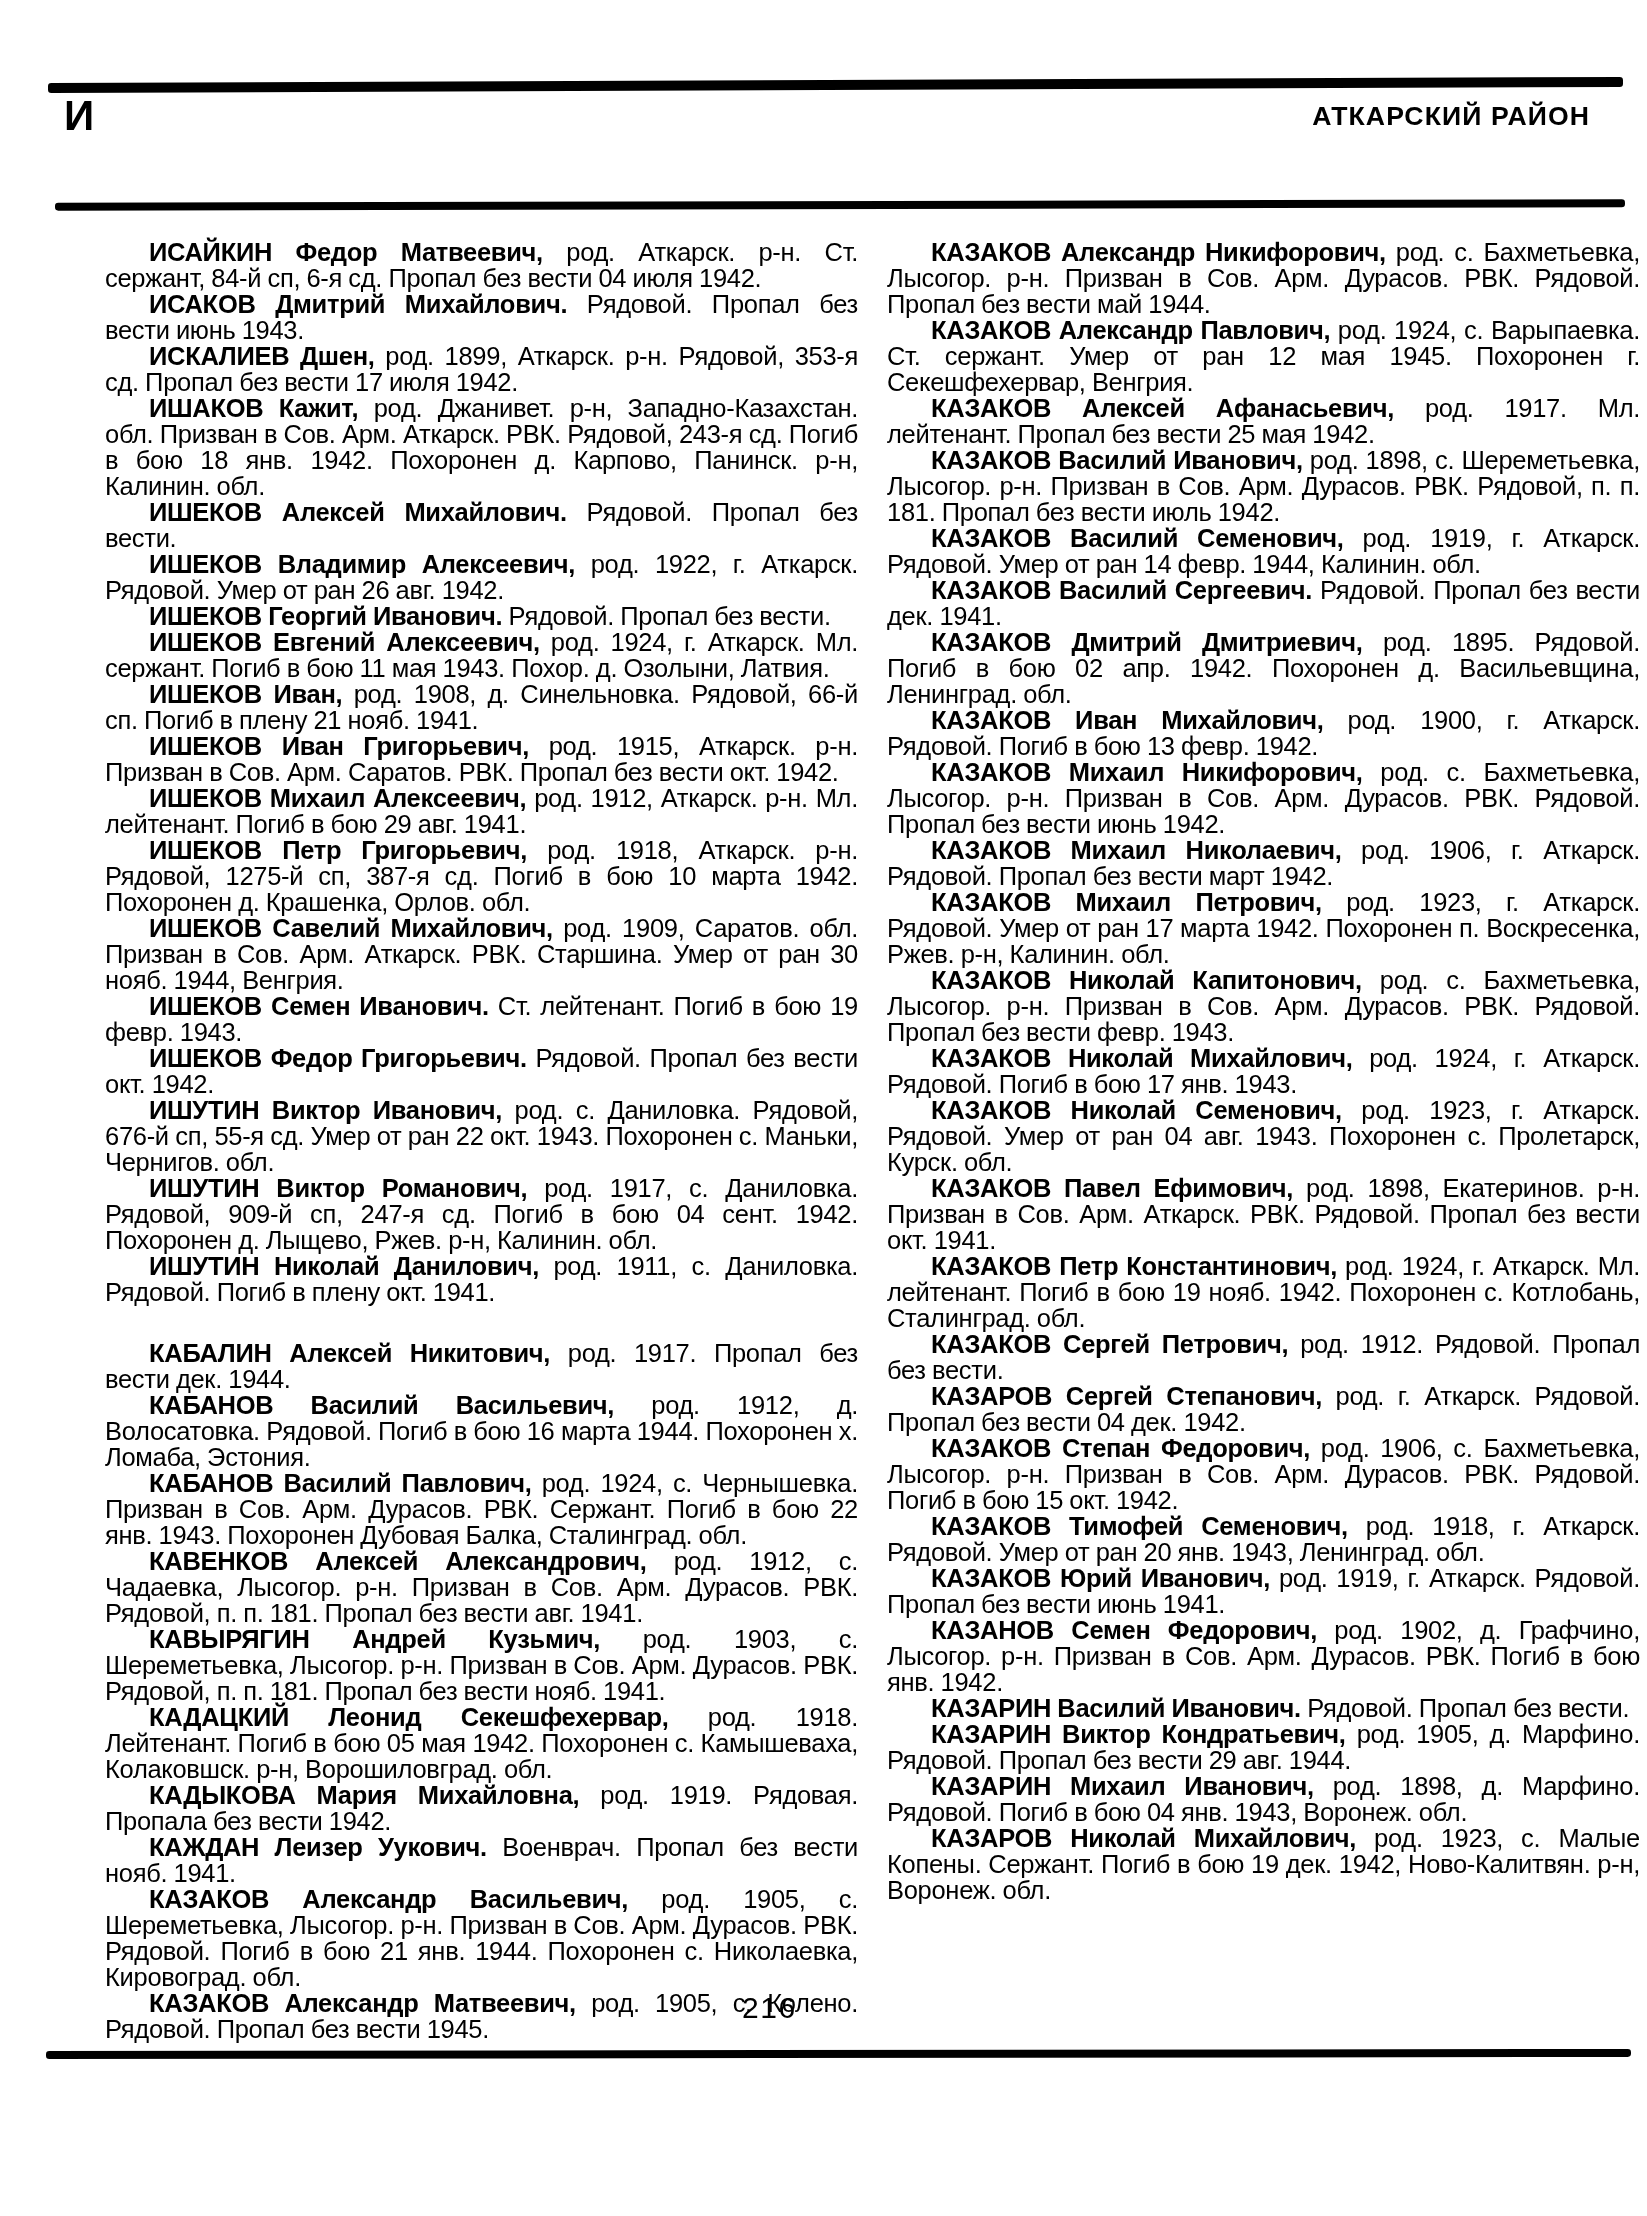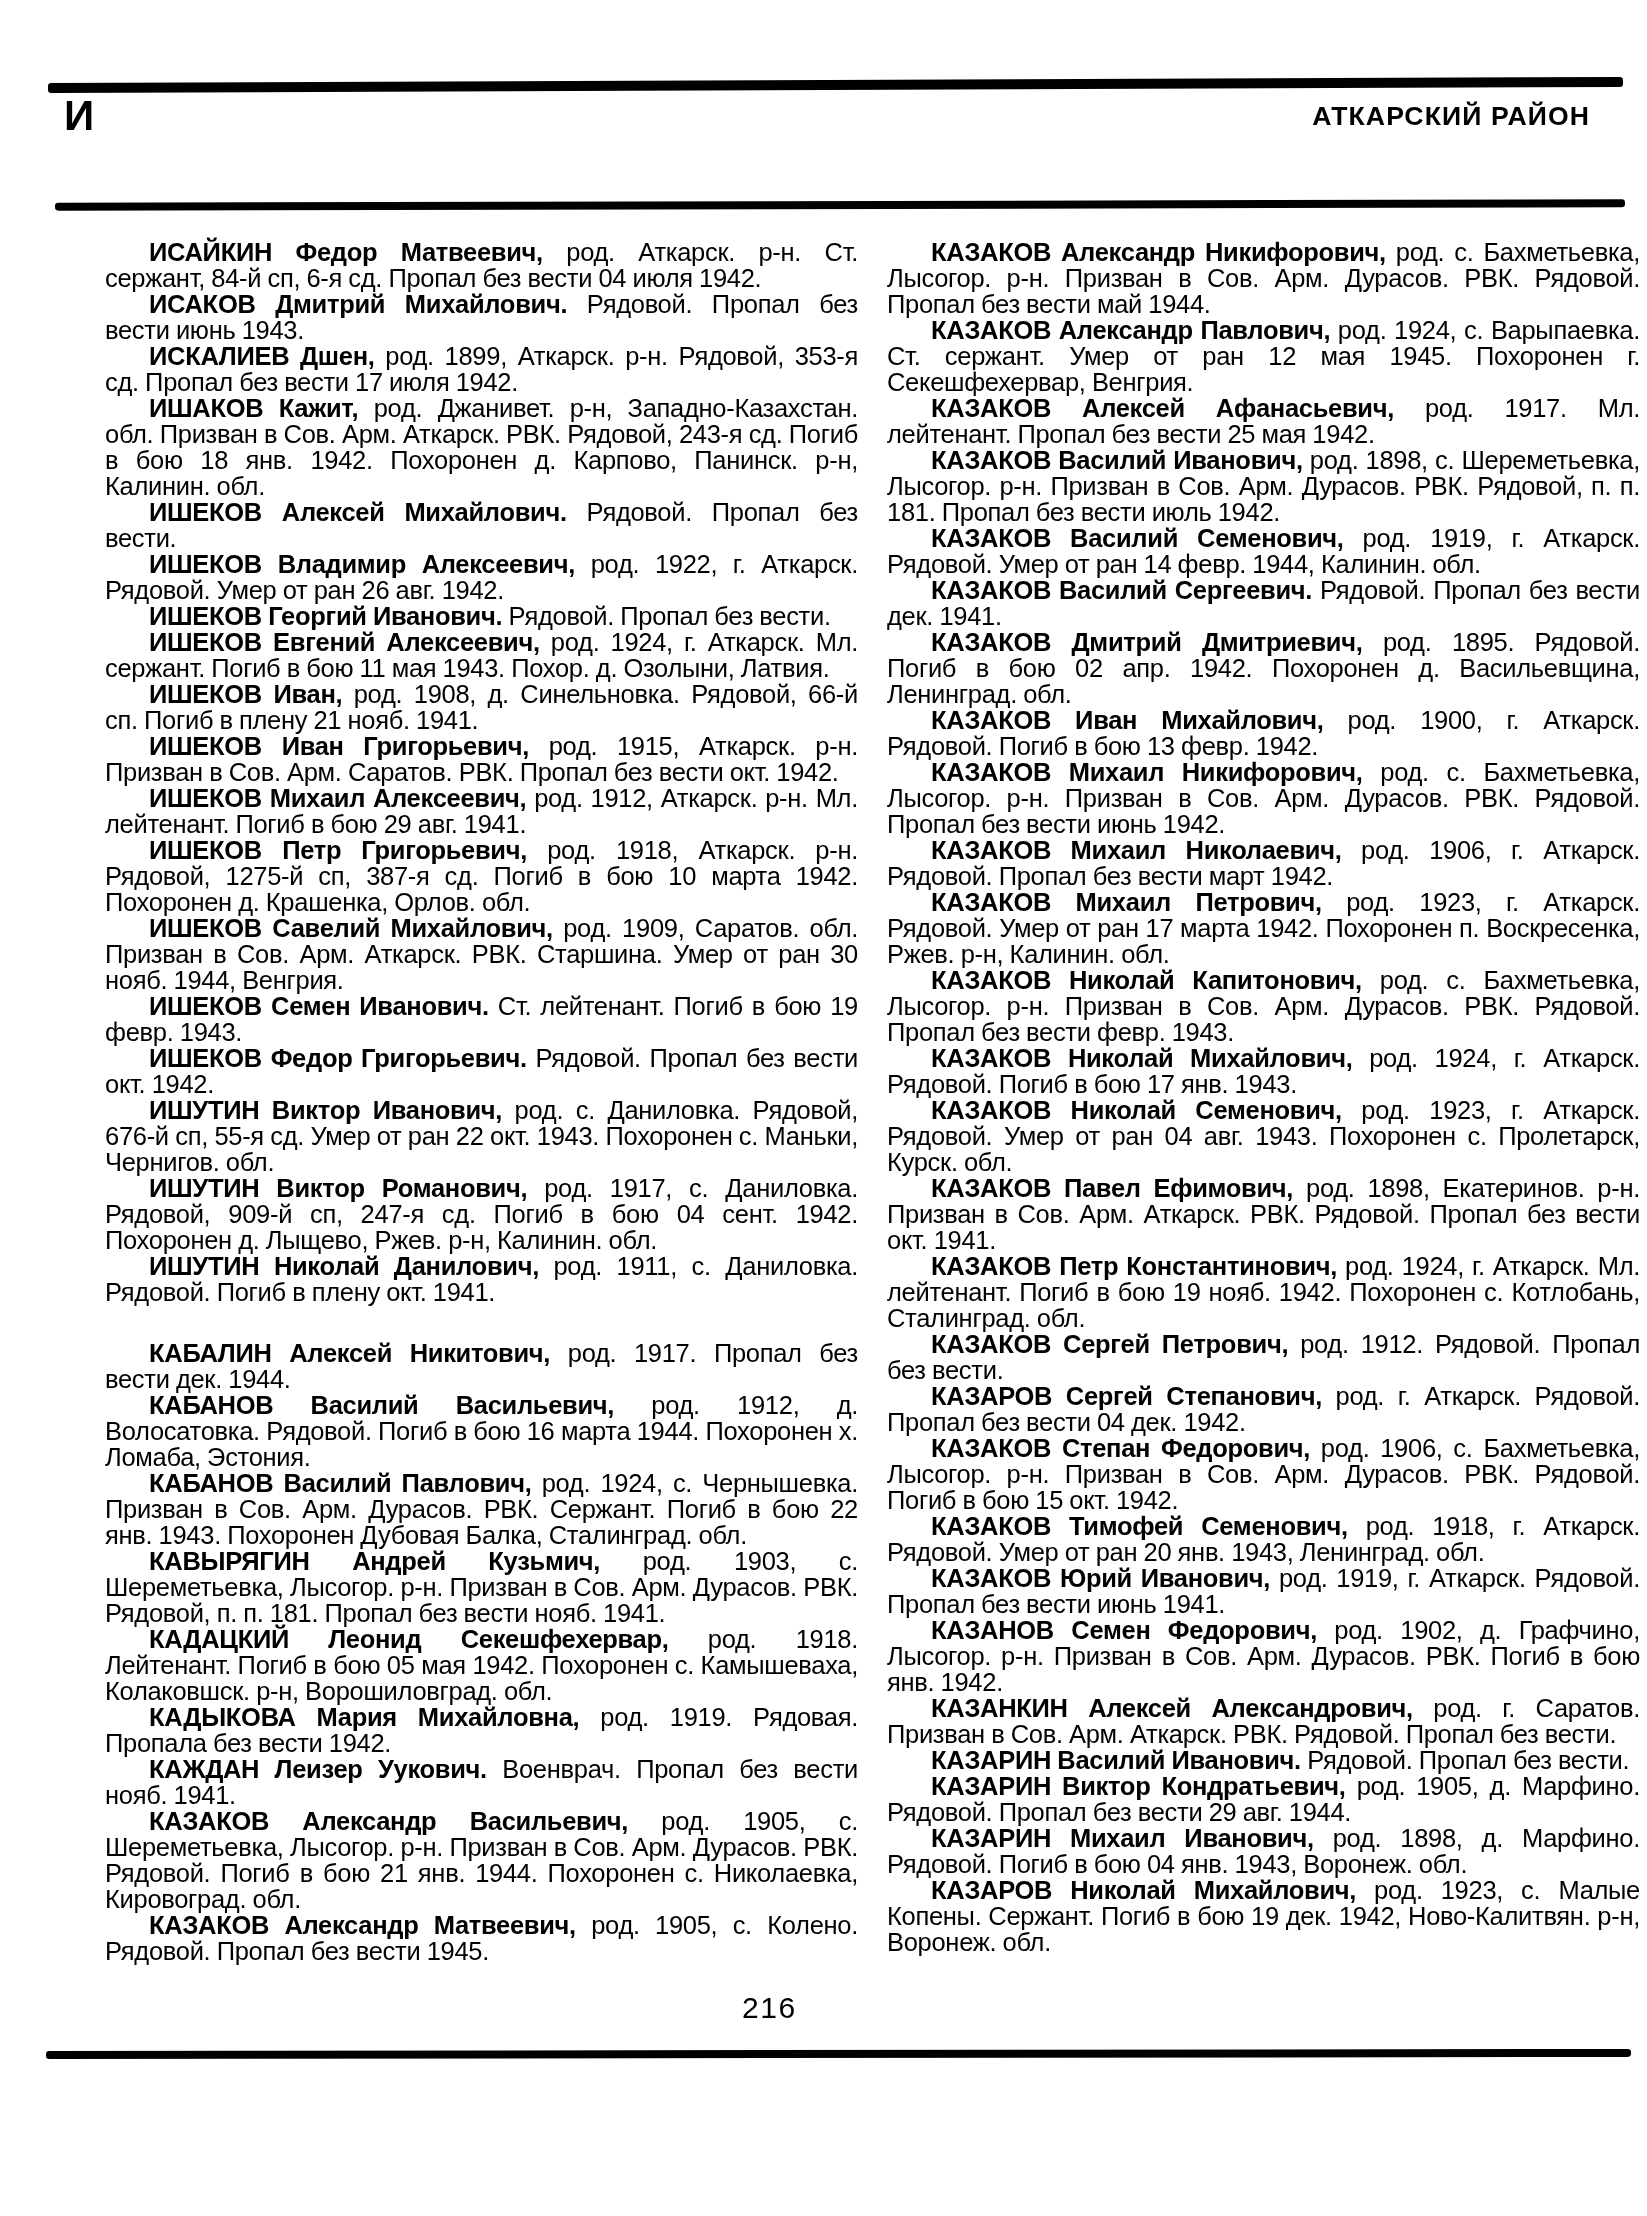--- a/index.html
+++ b/index.html
@@ -122,20 +122,21 @@
       <p class="entry"><span class="entry-name">ИШЕКОВ Петр Григорьевич,</span><span> род. 1918, Аткарск. р-н. Рядовой, 1275-й сп, 387-я сд. Погиб в бою 10 марта 1942. Похоронен д. Крашенка, Орлов. обл.</span></p>
       <p class="entry"><span class="entry-name">ИШЕКОВ Савелий Михайлович,</span><span> род. 1909, Саратов. обл. Призван в Сов. Арм. Аткарск. РВК. Старшина. Умер от ран 30 нояб. 1944, Венгрия.</span></p>
       <p class="entry"><span class="entry-name">ИШЕКОВ Семен Иванович.</span><span> Ст. лейтенант. Погиб в бою 19 февр. 1943.</span></p>
       <p class="entry"><span class="entry-name">ИШЕКОВ Федор Григорьевич.</span><span> Рядовой. Пропал без вести окт. 1942.</span></p>
       <p class="entry"><span class="entry-name">ИШУТИН Виктор Иванович,</span><span> род. с. Даниловка. Рядовой, 676-й сп, 55-я сд. Умер от ран 22 окт. 1943. Похоронен с. Маньки, Чернигов. обл.</span></p>
       <p class="entry"><span class="entry-name">ИШУТИН Виктор Романович,</span><span> род. 1917, с. Даниловка. Рядовой, 909-й сп, 247-я сд. Погиб в бою 04 сент. 1942. Похоронен д. Лыщево, Ржев. р-н, Калинин. обл.</span></p>
       <p class="entry"><span class="entry-name">ИШУТИН Николай Данилович,</span><span> род. 1911, с. Даниловка. Рядовой. Погиб в плену окт. 1941.</span></p>
       <p class="entry section-gap"><span class="entry-name">КАБАЛИН Алексей Никитович,</span><span> род. 1917. Пропал без вести дек. 1944.</span></p>
       <p class="entry"><span class="entry-name">КАБАНОВ Василий Васильевич,</span><span> род. 1912, д. Волосатовка. Рядовой. Погиб в бою 16 марта 1944. Похоронен х. Ломаба, Эстония.</span></p>
       <p class="entry"><span class="entry-name">КАБАНОВ Василий Павлович,</span><span> род. 1924, с. Чернышевка. Призван в Сов. Арм. Дурасов. РВК. Сержант. Погиб в бою 22 янв. 1943. Похоронен Дубовая Балка, Сталинград. обл.</span></p>
+      <p class="entry"><span class="entry-name">КАВЕНКОВ Алексей Александрович,</span><span> род. 1912, с. Чадаевка, Лысогор. р-н. Призван в Сов. Арм. Дурасов. РВК. Рядовой, п. п. 181. Пропал без вести авг. 1941.</span></p>
       <p class="entry"><span class="entry-name">КАВЫРЯГИН Андрей Кузьмич,</span><span> род. 1903, с. Шереметьевка, Лысогор. р-н. Призван в Сов. Арм. Дурасов. РВК. Рядовой, п. п. 181. Пропал без вести нояб. 1941.</span></p>
       <p class="entry"><span class="entry-name">КАДАЦКИЙ Леонид Секешфехервар,</span><span> род. 1918. Лейтенант. Погиб в бою 05 мая 1942. Похоронен с. Камышеваха, Колаковшск. р-н, Ворошиловград. обл.</span></p>
       <p class="entry"><span class="entry-name">КАДЫКОВА Мария Михайловна,</span><span> род. 1919. Рядовая. Пропала без вести 1942.</span></p>
       <p class="entry"><span class="entry-name">КАЖДАН Леизер Уукович.</span><span> Военврач. Пропал без вести нояб. 1941.</span></p>
       <p class="entry"><span class="entry-name">КАЗАКОВ Александр Васильевич,</span><span> род. 1905, с. Шереметьевка, Лысогор. р-н. Призван в Сов. Арм. Дурасов. РВК. Рядовой. Погиб в бою 21 янв. 1944. Похоронен с. Николаевка, Кировоград. обл.</span></p>
       <p class="entry"><span class="entry-name">КАЗАКОВ Александр Матвеевич,</span><span> род. 1905, с. Колено. Рядовой. Пропал без вести 1945.</span></p>
     </div>
 
   <div class="col col-right" id="col-right">
       <p class="entry"><span class="entry-name">КАЗАКОВ Александр Никифорович,</span><span> род. с. Бахметьевка, Лысогор. р-н. Призван в Сов. Арм. Дурасов. РВК. Рядовой. Пропал без вести май 1944.</span></p>
@@ -153,21 +154,20 @@
       <p class="entry"><span class="entry-name">КАЗАКОВ Николай Михайлович,</span><span> род. 1924, г. Аткарск. Рядовой. Погиб в бою 17 янв. 1943.</span></p>
       <p class="entry"><span class="entry-name">КАЗАКОВ Николай Семенович,</span><span> род. 1923, г. Аткарск. Рядовой. Умер от ран 04 авг. 1943. Похоронен с. Пролетарск, Курск. обл.</span></p>
       <p class="entry"><span class="entry-name">КАЗАКОВ Павел Ефимович,</span><span> род. 1898, Екатеринов. р-н. Призван в Сов. Арм. Аткарск. РВК. Рядовой. Пропал без вести окт. 1941.</span></p>
       <p class="entry"><span class="entry-name">КАЗАКОВ Петр Константинович,</span><span> род. 1924, г. Аткарск. Мл. лейтенант. Погиб в бою 19 нояб. 1942. Похоронен с. Котлобань, Сталинград. обл.</span></p>
       <p class="entry"><span class="entry-name">КАЗАКОВ Сергей Петрович,</span><span> род. 1912. Рядовой. Пропал без вести.</span></p>
       <p class="entry"><span class="entry-name">КАЗАРОВ Сергей Степанович,</span><span> род. г. Аткарск. Рядовой. Пропал без вести 04 дек. 1942.</span></p>
       <p class="entry"><span class="entry-name">КАЗАКОВ Степан Федорович,</span><span> род. 1906, с. Бахметьевка, Лысогор. р-н. Призван в Сов. Арм. Дурасов. РВК. Рядовой. Погиб в бою 15 окт. 1942.</span></p>
       <p class="entry"><span class="entry-name">КАЗАКОВ Тимофей Семенович,</span><span> род. 1918, г. Аткарск. Рядовой. Умер от ран 20 янв. 1943, Ленинград. обл.</span></p>
       <p class="entry"><span class="entry-name">КАЗАКОВ Юрий Иванович,</span><span> род. 1919, г. Аткарск. Рядовой. Пропал без вести июнь 1941.</span></p>
       <p class="entry"><span class="entry-name">КАЗАНОВ Семен Федорович,</span><span> род. 1902, д. Графчино, Лысогор. р-н. Призван в Сов. Арм. Дурасов. РВК. Погиб в бою янв. 1942.</span></p>
-      <p class="entry"><span class="entry-name">КАЗАНКИН Алексей Александрович,</span><span> род. г. Саратов. Призван в Сов. Арм. Аткарск. РВК. Рядовой. Пропал без вести.</span></p>
       <p class="entry"><span class="entry-name">КАЗАРИН Василий Иванович.</span><span> Рядовой. Пропал без вести.</span></p>
       <p class="entry"><span class="entry-name">КАЗАРИН Виктор Кондратьевич,</span><span> род. 1905, д. Марфино. Рядовой. Пропал без вести 29 авг. 1944.</span></p>
       <p class="entry"><span class="entry-name">КАЗАРИН Михаил Иванович,</span><span> род. 1898, д. Марфино. Рядовой. Погиб в бою 04 янв. 1943, Воронеж. обл.</span></p>
       <p class="entry"><span class="entry-name">КАЗАРОВ Николай Михайлович,</span><span> род. 1923, с. Малые Копены. Сержант. Погиб в бою 19 дек. 1942, Ново-Калитвян. р-н, Воронеж. обл.</span></p>
     </div>
 
   <div class="page-number">216</div>
 
   <div class="rule rule-footer"></div>
 

